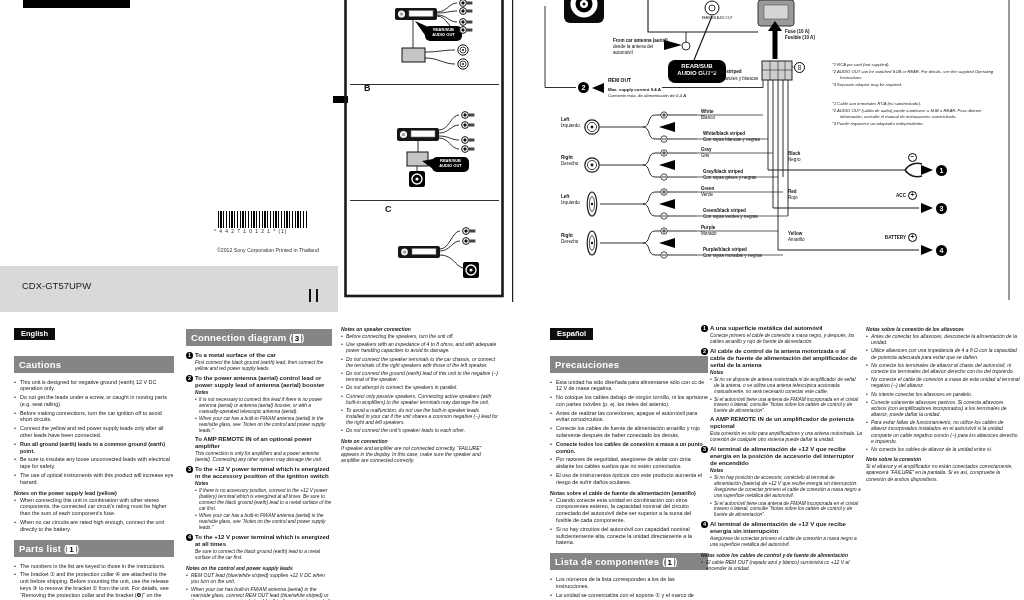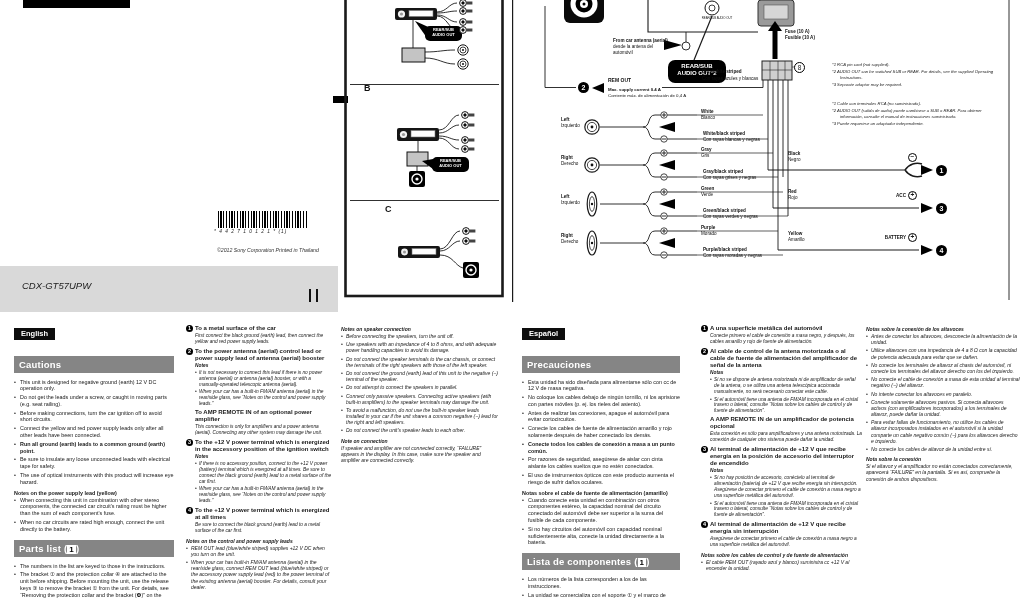--- a/index.html
+++ b/index.html
@@ -1,32 +1,32 @@
 <!DOCTYPE html>
 <html><head>
 <meta charset="utf-8">
 <style>
   html,body{margin:0;padding:0;background:#e8e8e8;}
   #page{position:relative;width:1024px;height:600px;background:#ffffff;overflow:hidden;
         font-family:"Liberation Sans","DejaVu Sans",sans-serif;color:#1a1a1a;}
-  .abs{position:absolute;font-style:italic;}
+  .abs{position:absolute;}
   
   #top-black-bar{left:23px;top:0;width:107px;height:8px;background:#000;}
   #fold-dash{left:333px;top:96px;width:15px;height:7px;background:#000;}
   #barcode{left:218px;top:211px;width:90px;height:17px;
     background:repeating-linear-gradient(90deg,#000 0 1px,#fff 1px 2px,#000 2px 4px,#fff 4px 5px,#000 5px 6px,#fff 6px 8px,#000 8px 9px,#fff 9px 11px);}
   #barcode-digits{left:214px;top:229px;width:110px;font-size:4.8px;letter-spacing:1px;color:#222;}
   #copyright{left:217px;top:247px;width:140px;font-size:5.2px;color:#333;}
   #gray-band{left:0;top:266px;width:338px;height:46px;background:#d9d9d9;}
   #model-number{left:22px;top:280px;font-size:9.5px;color:#222;}
   .tickmark{top:289px;width:2.2px;height:13px;background:#111;}
   
   .col{position:absolute;top:322px;height:278px;overflow:hidden;}
   #col1{left:14px;width:160px;} #col2{left:186px;width:146px;} #col3{left:341px;width:157px;}
-  #col4{left:522px;width:158px;} #col5{left:701px;width:161px;} #col6{left:866px;width:154px;}
+  #col4{left:550px;width:158px;} #col5{left:701px;width:161px;} #col6{left:866px;width:154px;}
   .blk{margin:0 0 2px 0;color:#191919;}
   .lang{display:inline-block;background:#0d0d0d;color:#fff;font-weight:bold;font-size:7.5px;padding:1.5px 7px;margin:0 0 9px;}
   .hdr{background:#858585;color:#fff;font-weight:bold;font-size:9.5px;padding:3px 5px;margin:7px 0 6px;letter-spacing:.2px;}
   .hdr .hbox{background:#fff;color:#000;padding:0 2px;font-size:8px;}
   .bl,.blb,.p{font-size:5.4px;line-height:1.26;}
   .bl,.blb{padding-left:6px;position:relative;}
   .bl:before,.blb:before{content:"\2022";position:absolute;left:0;}
   .blb{font-weight:bold;}
   .nh{font-weight:bold;font-size:5.4px;margin:4px 0 1px;}
   .nhi{font-weight:bold;font-style:italic;font-size:5px;margin:4px 0 1px;}
@@ -383,20 +383,21 @@
         <div>Amarillo</div>
       </div>
       <div class="dl b" style="left: 858px; top: 235px; width: 48px; text-align: right;">BATTERY</div>
       <div class="sign" style="left: 908px; top: 233px;">+</div>
       <div class="arr" style="left: 921px; top: 245px;"></div>
       <div class="tgt" style="left: 936px; top: 244.5px;">4</div>
     </div>
 
   <div class="col" id="col1"><div class="blk lang"><span>English</span></div><div class="blk hdr"><span>Cautions</span></div><div class="blk bl"><span>This unit is designed for negative ground (earth) 12 V DC operation only.</span></div><div class="blk bl"><span>Do not get the leads under a screw, or caught in moving parts (e.g. seat railing).</span></div><div class="blk bl"><span>Before making connections, turn the car ignition off to avoid short circuits.</span></div><div class="blk bl"><span>Connect the yellow and red power supply leads only after all other leads have been connected.</span></div><div class="blk blb"><span>Run all ground (earth) leads to a common ground (earth) point.</span></div><div class="blk bl"><span>Be sure to insulate any loose unconnected leads with electrical tape for safety.</span></div><div class="blk bl"><span>The use of optical instruments with this product will increase eye hazard.</span></div><div class="blk nh"><span>Notes on the power supply lead (yellow)</span></div><div class="blk bl"><span>When connecting this unit in combination with other stereo components, the connected car circuit's rating must be higher than the sum of each component's fuse.</span></div><div class="blk bl"><span>When no car circuits are rated high enough, connect the unit directly to the battery.</span></div><div class="blk hdr"><span>Parts list</span><span> (</span><span class="hbox">1</span><span>)</span></div><div class="blk bl"><span>The numbers in the list are keyed to those in the instructions.</span></div><div class="blk bl"><span>The bracket ① and the protection collar ④ are attached to the unit before shipping. Before mounting the unit, use the release keys ③ to remove the bracket ① from the unit. For details, see “Removing the protection collar and the bracket (❹)” on the reverse side of the sheet.</span></div></div>
   <div class="col" id="col2">
+      <div class="blk hdr"><span>Connection diagram</span><span> (</span><span class="hbox">3</span><span>)</span></div>
       <div class="blk ni"><span class="cnum">1</span><span>To a metal surface of the car</span></div>
       <div class="blk sub"><span>First connect the black ground (earth) lead, then connect the yellow and red power supply leads.</span></div>
       <div class="blk ni"><span class="cnum">2</span><span>To the power antenna (aerial) control lead or power supply lead of antenna (aerial) booster</span></div>
       <div class="blk subn"><span>Notes</span></div>
       <div class="blk sbl"><span>It is not necessary to connect this lead if there is no power antenna (aerial) or antenna (aerial) booster, or with a manually-operated telescopic antenna (aerial).</span></div>
       <div class="blk sbl"><span>When your car has a built-in FM/AM antenna (aerial) in the rear/side glass, see “Notes on the control and power supply leads.”</span></div>
       <div class="blk subb"><span>To AMP REMOTE IN of an optional power amplifier</span></div>
       <div class="blk sub"><span>This connection is only for amplifiers and a power antenna (aerial). Connecting any other system may damage the unit.</span></div>
       <div class="blk ni"><span class="cnum">3</span><span>To the +12 V power terminal which is energized in the accessory position of the ignition switch</span></div>
       <div class="blk subn"><span>Notes</span></div>

